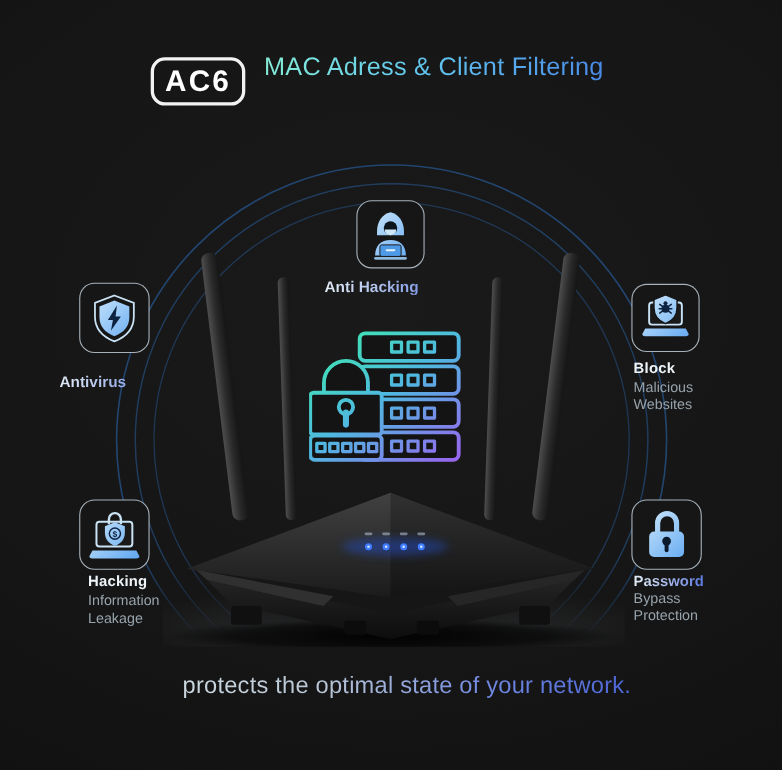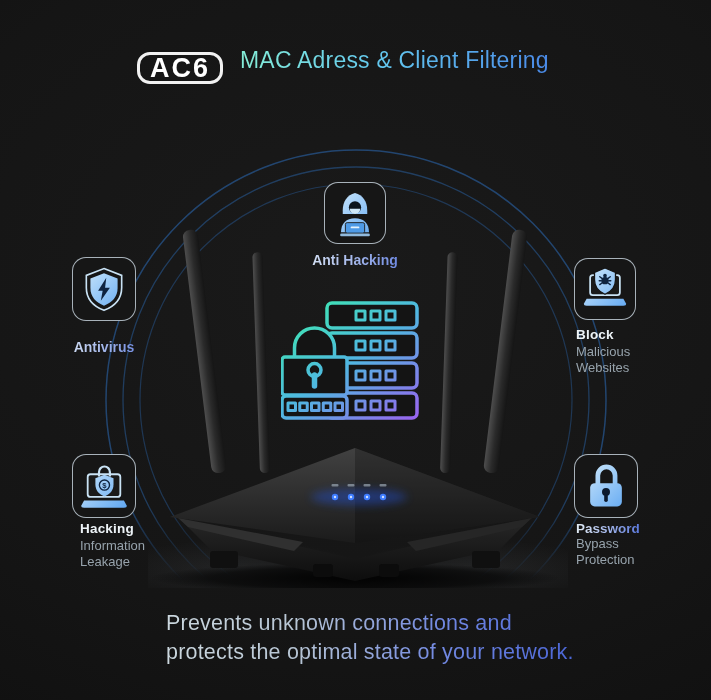--- a/index.html
+++ b/index.html
@@ -1,33 +1,33 @@
 <!DOCTYPE html>
 <html style="--accent-teal: #84ecd6; --accent-blue: #4a8ae8; --label-blue: #5a78dd; --lineart-teal: #3de9ae; --lineart-mid: #4fb8e0; --lineart-purple: #9d5ff0; --icon-blue-light: #e2f4fd; --icon-blue: #4f9df0; --led-blue: #3f7dff; --arc-blue: #2c6cb8; --background: #141414;"><head>
 <meta charset="utf-8">
 <style>
   html,body{margin:0;padding:0;background:#000;}
   .page{position:relative;width:711px;height:700px;overflow:hidden;
     background:radial-gradient(ellipse 130% 100% at 50% 40%, #1a1a1a 0%, #151515 50%, #0c0c0c 100%);
     font-family:"Liberation Sans",sans-serif;}
   .abs{position:absolute;}
   
-  .badge{left:137px;top:52px;width:86px;height:32px;border:3px solid #f2f2f2;border-radius:13px;
+  .badge{left:137px;top:52px;width:86px;height:44px;border:3px solid #f2f2f2;border-radius:13px;
     display:flex;align-items:center;justify-content:center;color:#fff;font-weight:bold;
     font-size:27px;letter-spacing:2px;box-sizing:border-box;}
   .title{left:240px;top:47px;font-size:23px;font-weight:normal;letter-spacing:.2px;
     background:linear-gradient(90deg,var(--accent-teal,#84ecd6) 0%,#63c8ef 45%,var(--accent-blue,#4a8ae8) 100%);
     -webkit-background-clip:text;background-clip:text;color:transparent;}
   .subtitle{left:241px;top:73px;font-size:19px;color:#b2bdc6;letter-spacing:.4px;}
   
   .icon-frame{width:64px;height:64px;border:1.5px solid rgba(205,218,228,.8);border-radius:14px;
     background:#161616;display:flex;align-items:center;justify-content:center;box-sizing:border-box;}
   .frame-sm{width:62px;height:62px;}
   
-  .grad-label{font-weight:bold;font-size:14px;text-align:center;
+  .grad-label{font-weight:bold;font-size:14px;
     background:linear-gradient(90deg,#e3edf5 0%,#9db1ea 55%,var(--label-blue,#5a78dd) 100%);
     -webkit-background-clip:text;background-clip:text;color:transparent;}
   .grad-label.left{text-align:left;font-size:13.5px;}
   .plain-primary{font-weight:bold;font-size:13.5px;color:#edf3f7;letter-spacing:.2px;}
   .plain-secondary{font-size:13px;color:#97a3ac;line-height:15.5px;}
   .label-stack .plain-primary{margin-bottom:2px;}
   
   .footer-line{font-size:21.5px;letter-spacing:.2px;line-height:29px;
     background:linear-gradient(90deg,#ccd8df 0%,#b7c5d4 32%,#7188e2 68%,#4b66d6 100%);
     -webkit-background-clip:text;background-clip:text;color:transparent;}
@@ -266,17 +266,16 @@
       <rect x="30" y="41" width="4" height="8.6" rx="2" fill="#0c1a2e"></rect>
     </svg>
   </div>
   <div class="abs label-stack" style="left:576px;top:521px">
     <div class="grad-label left">Password</div>
     <div class="plain-secondary">Bypass</div>
     <div class="plain-secondary">Protection</div>
   </div>
 
   <div class="abs" style="left:166px;top:609px">
-    <div class="footer-line">Prevents unknown connections and</div>
     <div class="footer-line">protects the optimal state of your network.</div>
   </div>
 
 </div>
 
 </body></html>

